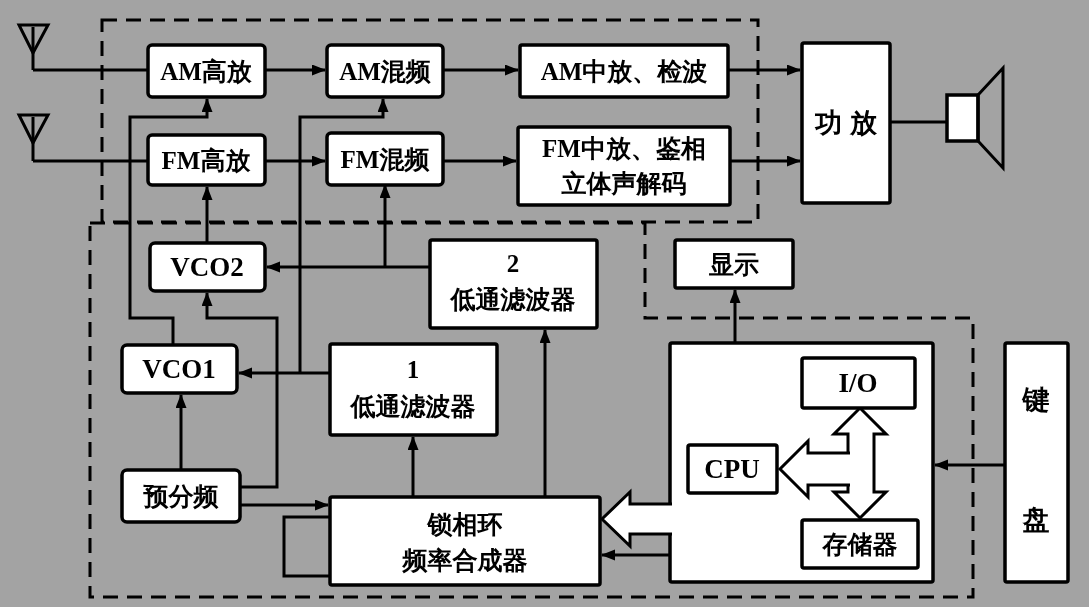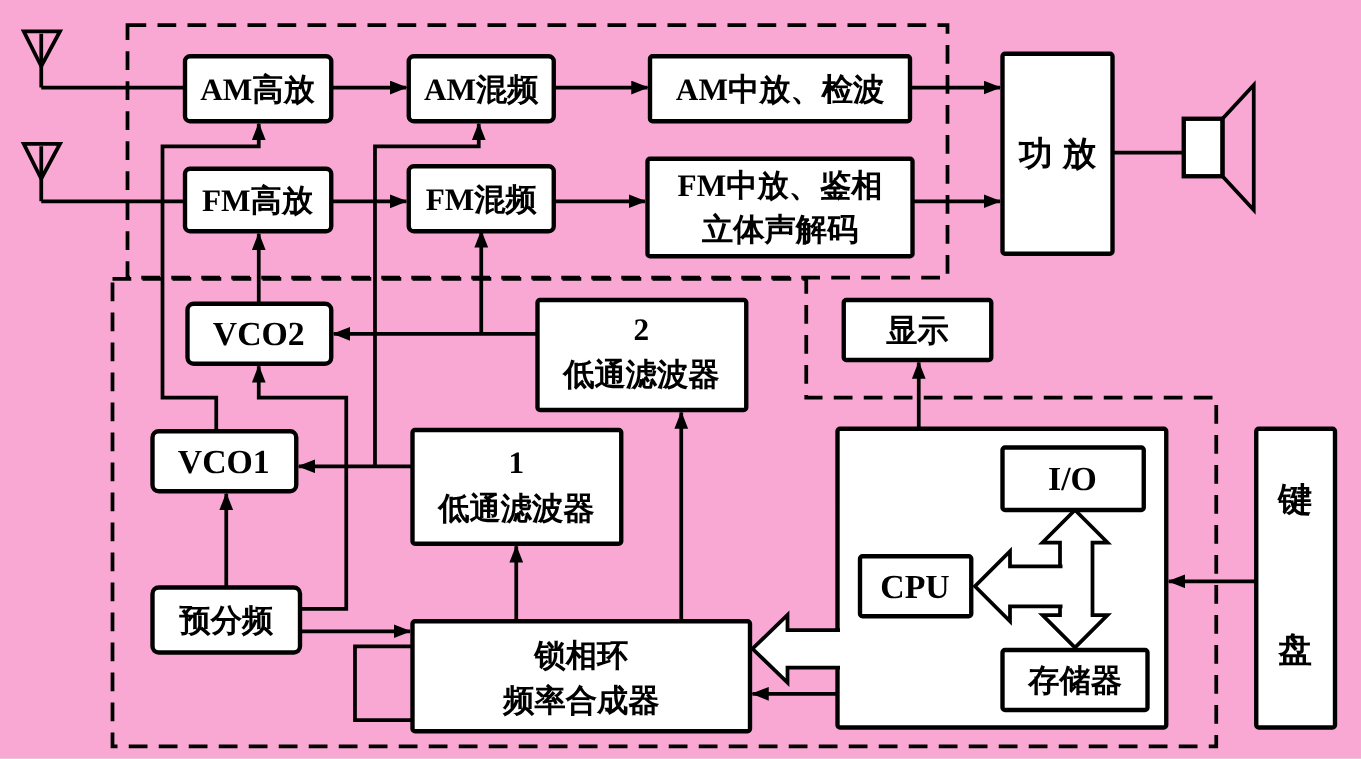--- a/index.html
+++ b/index.html
@@ -1,16 +1,16 @@
 <!DOCTYPE html>
 <html><head>
 <meta charset="utf-8">
 <style>
   html,body{margin:0;padding:0;background:#e8e8e8;}
-  .stage{position:relative;width:1089px;height:607px;background:#f9a8d4;overflow:hidden;
+  .stage{position:relative;width:1089px;height:607px;background:#a3a3a3;overflow:hidden;
          font-family:"Liberation Serif","DejaVu Serif",serif;}
   svg{position:absolute;left:0;top:0;}
   .wire{stroke:#000;stroke-width:3;fill:none;}
   .box{fill:#fff;stroke:#000;stroke-width:3.5;}
   .dash{fill:none;stroke:#000;stroke-width:3;stroke-dasharray:15 9;}
   .hollow{fill:#fff;stroke:#000;stroke-width:3;stroke-linejoin:miter;}
   .lbl{font-family:"Liberation Serif","DejaVu Serif",serif;font-weight:bold;fill:#000;
        text-anchor:middle;}
   .s25{font-size:25px;}
   .s27{font-size:27px;}

